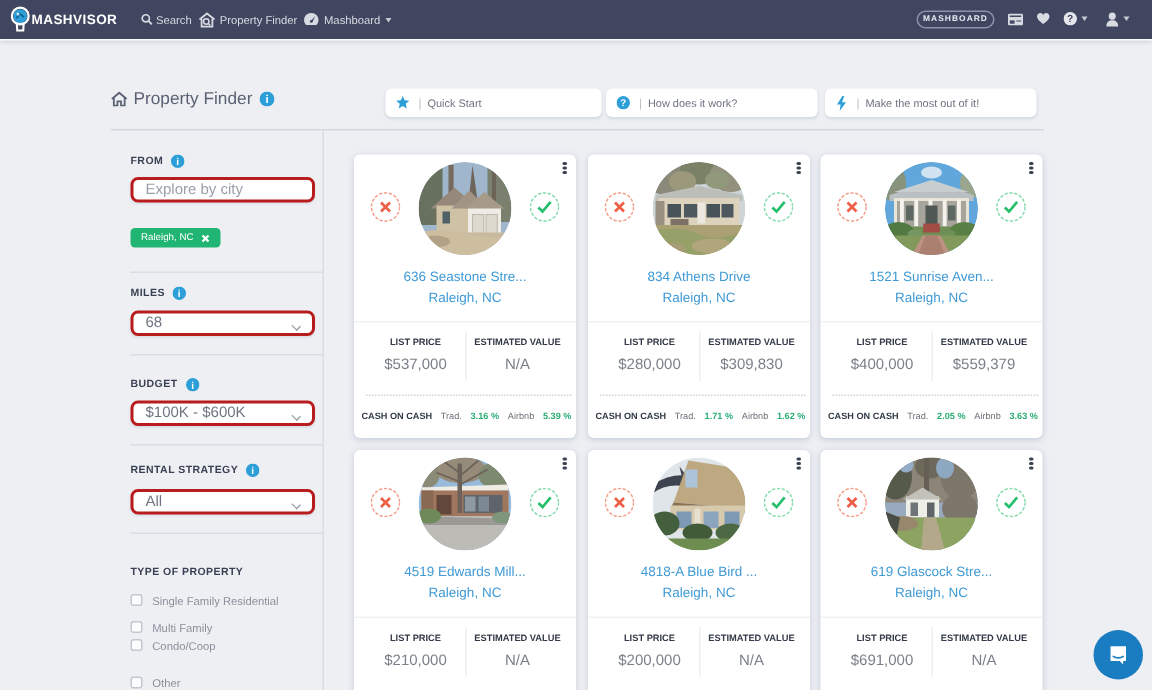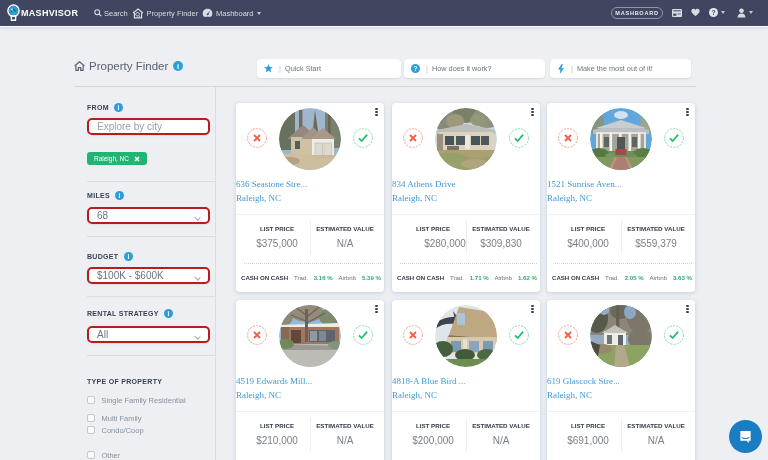--- a/index.html
+++ b/index.html
@@ -33,21 +33,21 @@
 .cbox { width:7.5px; height:7.5px; border:1px solid #c3c7cf; border-radius:2px; background:#fbfcfd; margin-right:7px; flex:none; }
 
 
 .card { position:absolute; width:148px; height:189px; background:#fff; border-radius:4px; box-shadow:0 1px 4px rgba(130,140,165,.35); }
 .kebab { position:absolute; right:6.5px; top:4.5px; width:2.4px; }
 .kebab i { display:block; width:2.4px; height:2.4px; border-radius:50%; background:#3a4152; margin-bottom:.8px; }
 .photo { position:absolute; left:43px; top:5px; width:62px; height:62px; border-radius:50%; overflow:hidden; filter:blur(.3px) saturate(.9); }
 .mark { position:absolute; top:25px; width:20px; height:20px; border-radius:50%; display:flex; align-items:center; justify-content:center; background:#fff; }
 .mark.no { left:11px; }
 .mark.yes { right:11px; }
-.addr { position:absolute; left:0; top:75px; width:100%; text-align:left; color:#3f9ad5; font-size:9px; line-height:13.5px;font-family:Liberation Serif, serif; }
+.addr { position:absolute; left:0; top:75px; width:100%; text-align:center; color:#3f9ad5; font-size:9px; line-height:13.5px; }
 .chr { position:absolute; left:0; top:111px; width:148px; height:1px; background:#f0f1f5; }
 .chr2 { position:absolute; left:8px; top:160px; width:137px; height:0; border-top:1px dotted #ced2da; }
 .cvline { position:absolute; left:74px; top:118px; width:1px; height:33px; background:#eceef2; }
 .pl { position:absolute; top:122px; width:74px; text-align:center; color:#333a48; font-weight:bold; font-size:6.2px; }
 .pv { position:absolute; top:135px; width:74px; text-align:center; color:#7b818a; font-size:10px; line-height:11px; }
 .cashrow { position:absolute; left:5px; top:164px; width:140px; height:20px; display:flex; align-items:center; justify-content:space-between; font-size:6.1px; color:#6b7179; }
 .cashrow b { color:#333a48; font-size:6.1px; }
 .cashrow .g { color:#2aac74; font-weight:bold; }
 
 
@@ -236,21 +236,21 @@
         <svg width="20" height="20" viewBox="0 0 20 20">
           <circle cx="10" cy="10" r="9.4" fill="none" stroke="#86dcae" stroke-width="1" stroke-dasharray="2.2 1.1"></circle>
           <path d="M5.9 10.3 L8.7 13 L14.1 6.6" fill="none" stroke="#26bf6c" stroke-width="1.8"></path>
         </svg>
       </div>
   <div class="addr">636 Seastone Stre...<br>Raleigh, NC</div>
   <div class="chr"></div>
   <div class="cvline"></div>
   <div class="pl" style="left:4px">LIST PRICE</div>
   <div class="pl" style="left:72px">ESTIMATED VALUE</div>
-  <div class="pv" style="left:4px">$375,000</div>
+  <div class="pv" style="left:4px">$537,000</div>
   <div class="pv" style="left:72px">N/A</div>
   <div class="chr2"></div>
   <div class="cashrow">
         <b>CASH ON CASH</b>
         <span>Trad.</span>
         <span class="g">3.16 %</span>
         <span>Airbnb</span>
         <span class="g">5.39 %</span>
       </div>
   </div>
@@ -298,21 +298,21 @@
         <svg width="20" height="20" viewBox="0 0 20 20">
           <circle cx="10" cy="10" r="9.4" fill="none" stroke="#86dcae" stroke-width="1" stroke-dasharray="2.2 1.1"></circle>
           <path d="M5.9 10.3 L8.7 13 L14.1 6.6" fill="none" stroke="#26bf6c" stroke-width="1.8"></path>
         </svg>
       </div>
   <div class="addr">834 Athens Drive<br>Raleigh, NC</div>
   <div class="chr"></div>
   <div class="cvline"></div>
   <div class="pl" style="left:4px">LIST PRICE</div>
   <div class="pl" style="left:72px">ESTIMATED VALUE</div>
-  <div class="pv" style="left:16px">$280,000</div>
+  <div class="pv" style="left:4px">$280,000</div>
   <div class="pv" style="left:72px">$309,830</div>
   <div class="chr2"></div>
   <div class="cashrow">
         <b>CASH ON CASH</b>
         <span>Trad.</span>
         <span class="g">1.71 %</span>
         <span>Airbnb</span>
         <span class="g">1.62 %</span>
       </div>
   </div>

